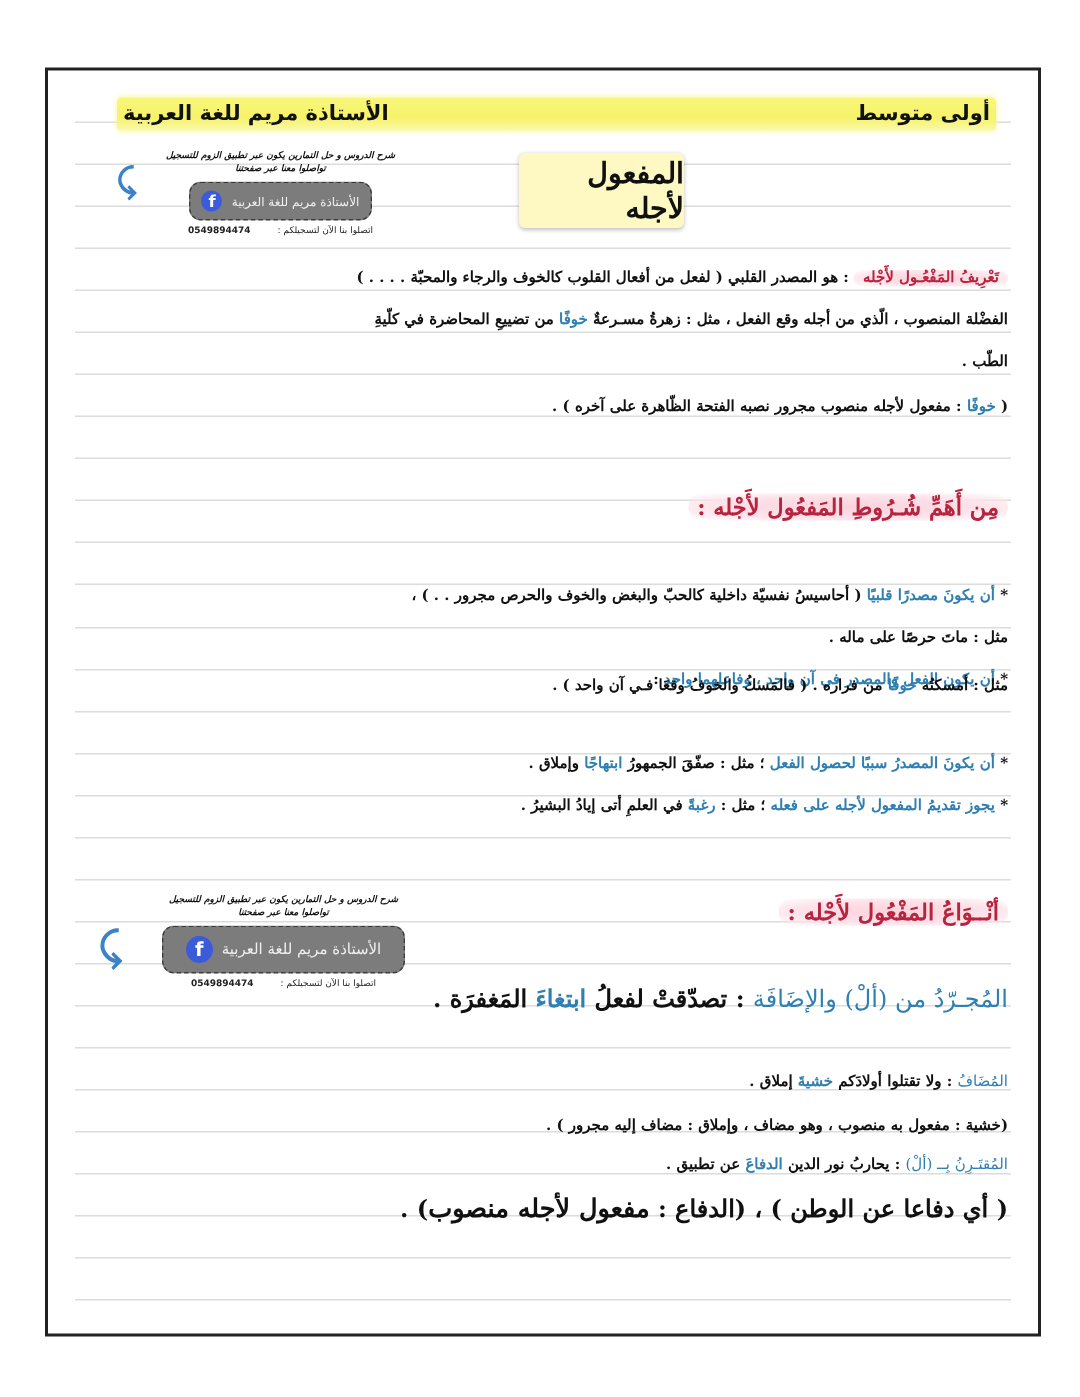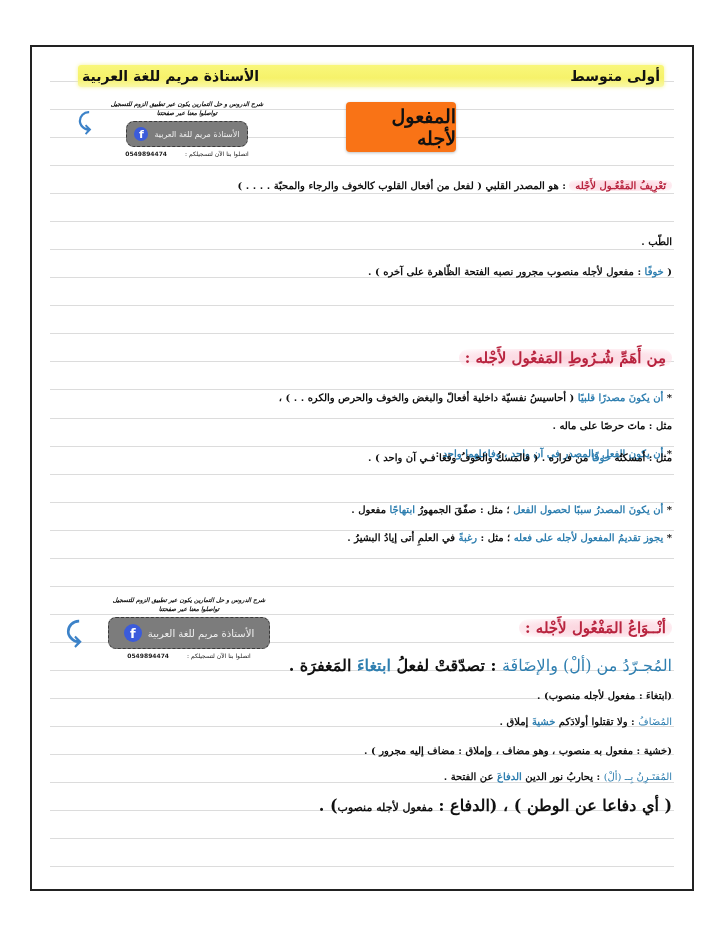--- a/index.html
+++ b/index.html
@@ -51,21 +51,21 @@
       font-weight: bold;
       color: #111;
     }
     .header-band span { white-space: nowrap; }
     .title-box {
       position: absolute;
       left: 314px;
       top: 55px;
       width: 110px;
       height: 50px;
-      background: #f97316;
+      background: #fef9c3;
       border-radius: 4px;
       box-shadow: 0 1px 3px rgba(0,0,0,0.25);
       display: flex;
       align-items: center;
       justify-content: center;
       font-family: "DejaVu Serif", serif;
       font-size: 19px;
       font-weight: bold;
       color: #111;
     }
@@ -148,21 +148,20 @@
     .hl-red {
       color: #b8243f;
       background: radial-gradient(ellipse at center, #fbd2dc 0%, #fde3ea 60%, rgba(255,255,255,0) 100%);
       padding: 0 6px;
       border-radius: 10px;
     }
     .blue { color: #2f7fb0; }
     .bold { font-weight: bold; }
     .section-title {
       font-size: 15px;
-      margin-top: 20px;
     }
     .big { font-size: 16px; }
   </style>
 </head>
 <body>
 
 <div class="page">
 
   <div class="rule" style="top:34px"></div>
   <div class="rule" style="top:62px"></div>
@@ -213,45 +212,48 @@
     <div class="promo-bottom">
       <span>اتصلوا بنا الآن لتسجيلكم :</span>
       <span class="phone">0549894474</span>
     </div>
   </div>
   <div class="arrow" style="left:46px; top:62px;">⤹</div>
 
   <div class="line" style="top:128px;">
     <span class="hl-red bold">تَعْرِيفُ المَفْعُـول لأَجْله</span><span class="bold"> : هو المصدر القلبي ( لفعل من أفعال القلوب كالخوف والرجاء والمحبّة . . . . )</span>
   </div>
+  <div class="line" style="top:156px;">
+    <span class="bold">الفضْلة المنصوب ، الّذي من أجله وقع الفعل ، مثل : زهرةُ مسـرعةٌ </span><span class="blue bold">خوفًا</span><span class="bold"> من تضييعِ المحاضرة في كلّيةِ</span>
+  </div>
   <div class="line" style="top:184px;">
     <span class="bold">الطّب .</span>
   </div>
   <div class="line" style="top:214px;">
     <span class="bold">( </span><span class="blue bold">خوفًا</span><span class="bold"> : مفعول لأجله منصوب مجرور نصبه الفتحة الظّاهرة على آخره ) .</span>
   </div>
 
   <div class="line section-title" style="top:280px;">
     <span class="hl-red bold">مِن أَهَمِّ شُـرُوطِ المَفعُول لأَجْله  :</span>
   </div>
 
   <div class="line" style="top:340px;">
-    <span class="bold">* </span><span class="blue bold">أن يكونَ مصدرًا قلبيًا</span><span class="bold"> ( أحاسيسُ نفسيّة داخلية أفعالّ والبغض والخوف والحرص والكره . . ) ،</span>
+    <span class="bold">* </span><span class="blue bold">أن يكونَ مصدرًا قلبيًا</span><span class="bold"> ( أحاسيسُ نفسيّة داخلية كالحبّ والبغض والخوف والحرص مجرور . . ) ،</span>
   </div>
   <div class="line" style="top:368px;">
     <span class="bold">مثل : ماتَ حرصًا على ماله .</span>
   </div>
   <div class="line" style="top:396px;">
     <span class="bold">* </span><span class="blue bold">أن يكون الفعل والمصدر في آن واحد ، وفاعلهما واحد</span><span class="bold">  :</span>
   </div>
   <div class="line" style="top:400px;">
     <span class="bold">مثل : أمسكتُه </span><span class="blue bold">خوفًا</span><span class="bold"> من فراره . ( فالمَسكُ والخوفُ وقعَا فـي آن واحد ) .</span>
   </div>
   <div class="line" style="top:452px;">
-    <span class="bold">* </span><span class="blue bold">أن يكونَ المصدرُ سببًا لحصول الفعل</span><span class="bold"> ؛ مثل : صفّقَ الجمهورُ </span><span class="blue bold">ابتهاجًا</span><span class="bold"> مفعول .</span>
+    <span class="bold">* </span><span class="blue bold">أن يكونَ المصدرُ سببًا لحصول الفعل</span><span class="bold"> ؛ مثل : صفّقَ الجمهورُ </span><span class="blue bold">ابتهاجًا</span><span class="bold"> وإملاق .</span>
   </div>
   <div class="line" style="top:480px;">
     <span class="bold">* </span><span class="blue bold">يجوز تقديمُ المفعول لأجله على فعله</span><span class="bold"> ؛ مثل : </span><span class="blue bold">رغبةً</span><span class="bold"> في العلمِ أتى إيادُ البشيرُ .</span>
   </div>
 
   <div class="line section-title" style="top:550px; left:300px;">
     <span class="hl-red bold">أنْــوَاعُ المَفْعُول لأَجْله  :</span>
   </div>
 
   <div class="promo big" style="left:52px; top:548px; width:210px;">
@@ -264,29 +266,26 @@
     <div class="promo-bottom">
       <span>اتصلوا بنا الآن لتسجيلكم :</span>
       <span class="phone">0549894474</span>
     </div>
   </div>
   <div class="arrow" style="left:34px; top:570px; font-size:26px;">⤹</div>
 
   <div class="line big" style="top:608px; left:300px;">
     <span class="blue">المُجـرّدُ من (ألْ) والإضَافَة</span><span class="bold"> : تصدّقتْ لفعلُ  </span><span class="blue bold">ابتغاءَ</span><span class="bold"> المَغفرَة .</span>
   </div>
-  <div class="line" style="top:638px;">
-    <span class="bold">(ابتغاءَ : مفعول لأجله منصوب) .</span>
-  </div>
   <div class="line" style="top:664px;">
     <span class="blue">المُضَافُ</span><span class="bold"> : ولا تقتلوا أولادَكم </span><span class="blue bold">خشيةَ</span><span class="bold"> إملاق .</span>
   </div>
   <div class="line" style="top:693px;">
     <span class="bold">(خشية : مفعول به منصوب ، وهو مضاف ، وإملاق : مضاف إليه مجرور ) .</span>
   </div>
   <div class="line" style="top:719px;">
-    <span class="blue">المُقتَـرِنُ بِــ (ألْ)</span><span class="bold"> : يحاربُ نور الدين </span><span class="blue bold">الدفاعَ</span><span class="bold"> عن الفتحة .</span>
+    <span class="blue">المُقتَـرِنُ بِــ (ألْ)</span><span class="bold"> : يحاربُ نور الدين </span><span class="blue bold">الدفاعَ</span><span class="bold"> عن تطبيق .</span>
   </div>
   <div class="line big" style="top:748px;">
-    <span class="bold">( أي دفاعا عن الوطن ) ، (الدفاع : </span><span class="bold" style="font-size:11px;">مفعول لأجله منصوب</span><span class="bold">) .</span>
+    <span class="bold">( أي دفاعا عن الوطن ) ، (الدفاع : </span><span class="bold" style="font-size:17px;">مفعول لأجله منصوب</span><span class="bold">) .</span>
   </div>
 
 </div>
 
 </body></html>

